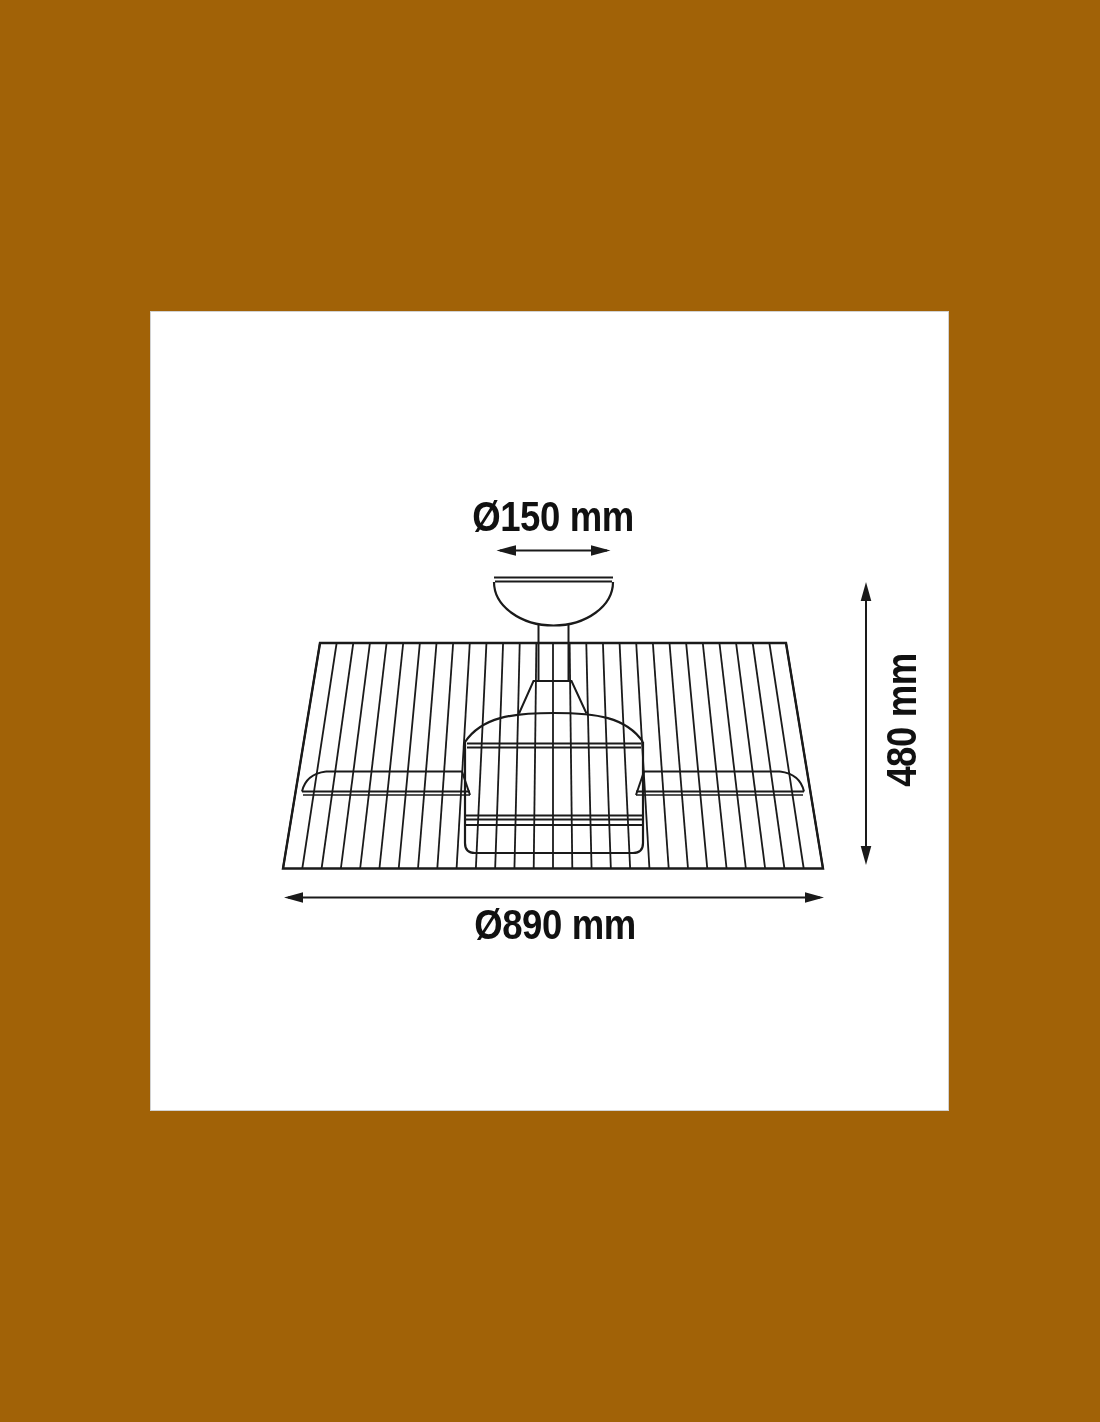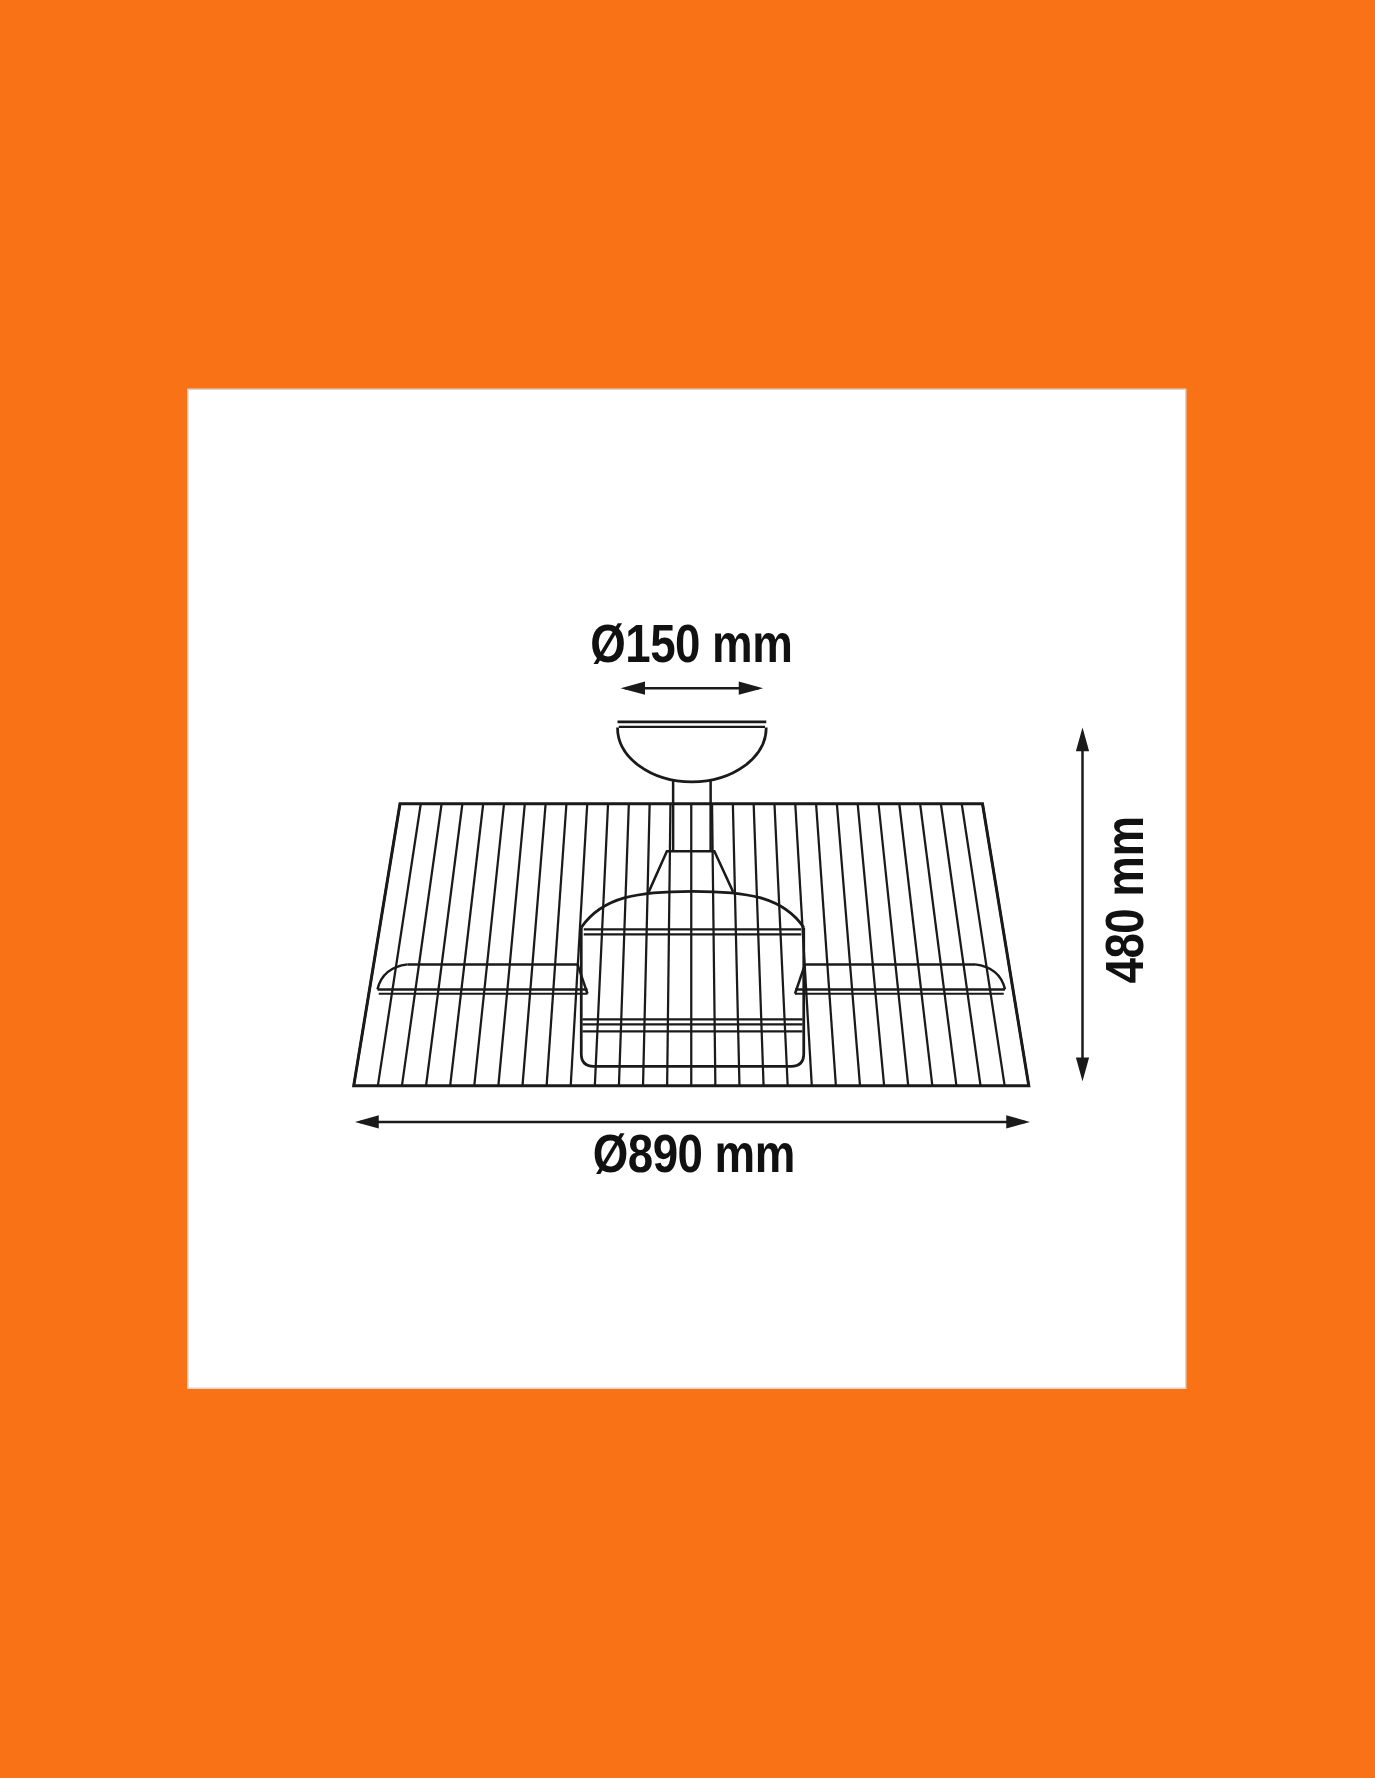--- a/index.html
+++ b/index.html
@@ -7,21 +7,21 @@
     padding: 0;
     background: #ffffff;
     width: 1100px;
     height: 1422px;
     font-family: "Liberation Sans", sans-serif;
   }
   .page {
     position: relative;
     width: 1100px;
     height: 1422px;
-    background: #f97316;
+    background: #a16207;
     overflow: hidden;
   }
   .frame {
     position: absolute;
     left: 150px;
     top: 311px;
     width: 797px;
     height: 798px;
     border: 1px solid #d2d2d2;
     background: #ffffff;

